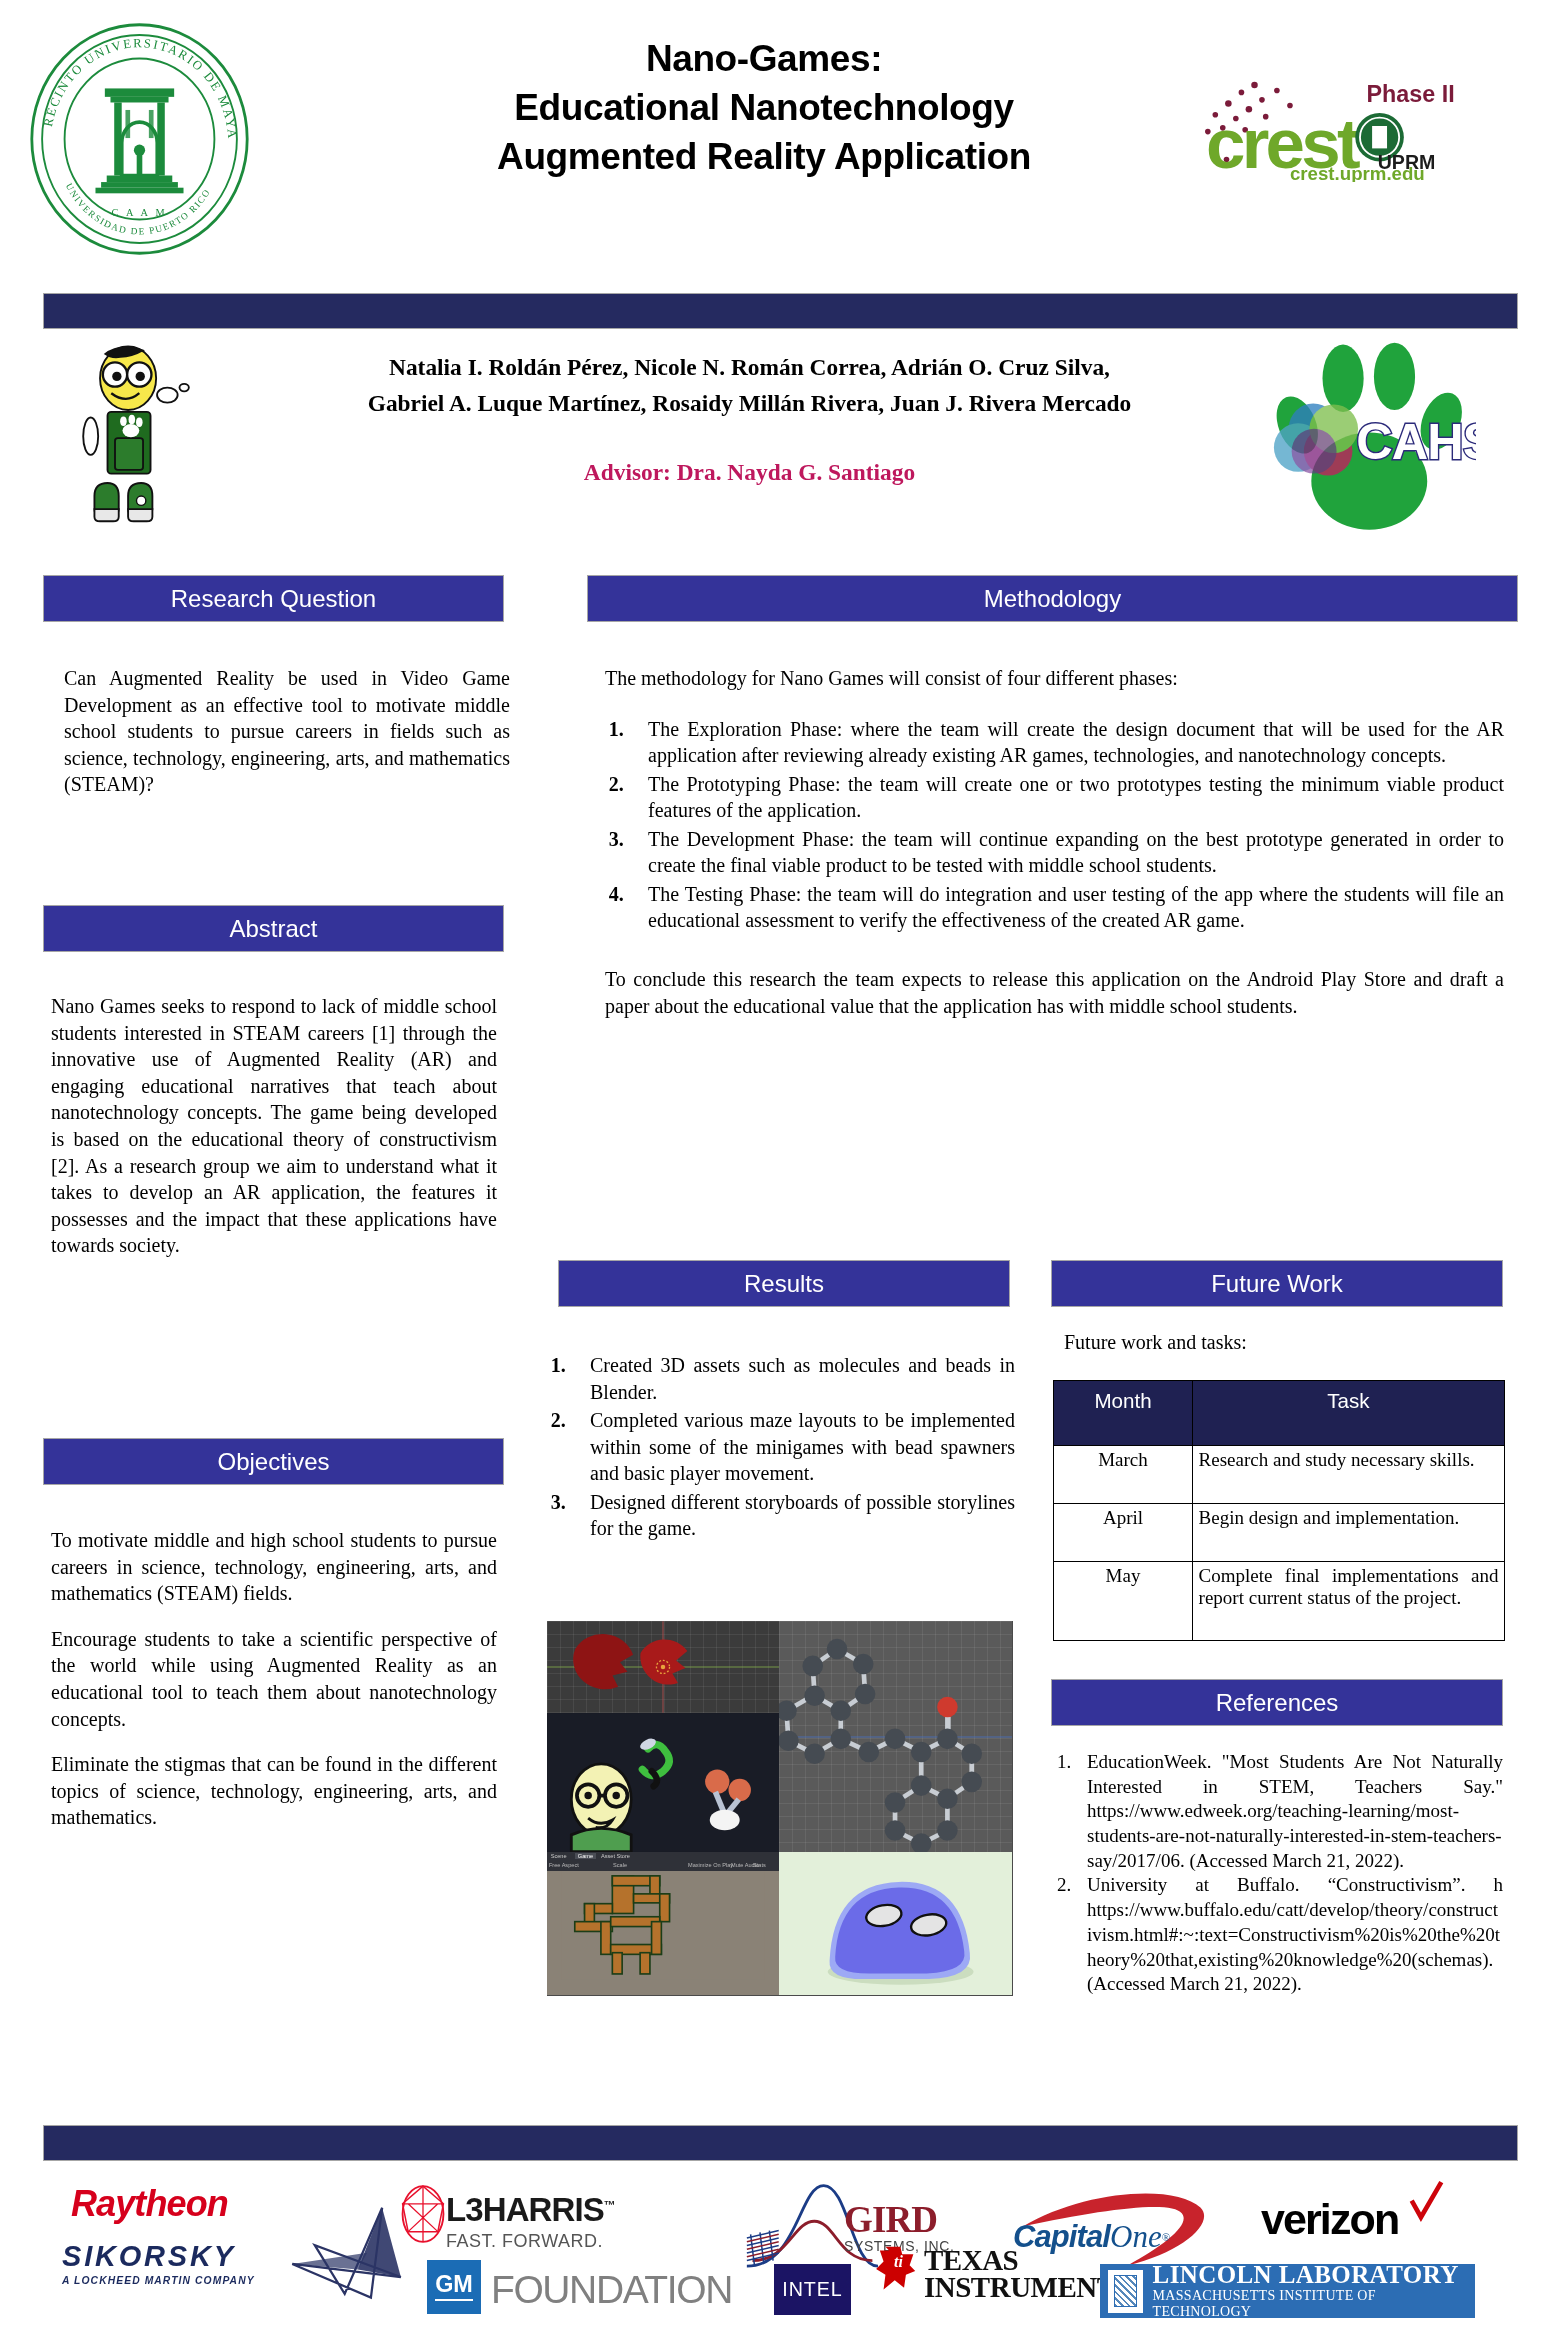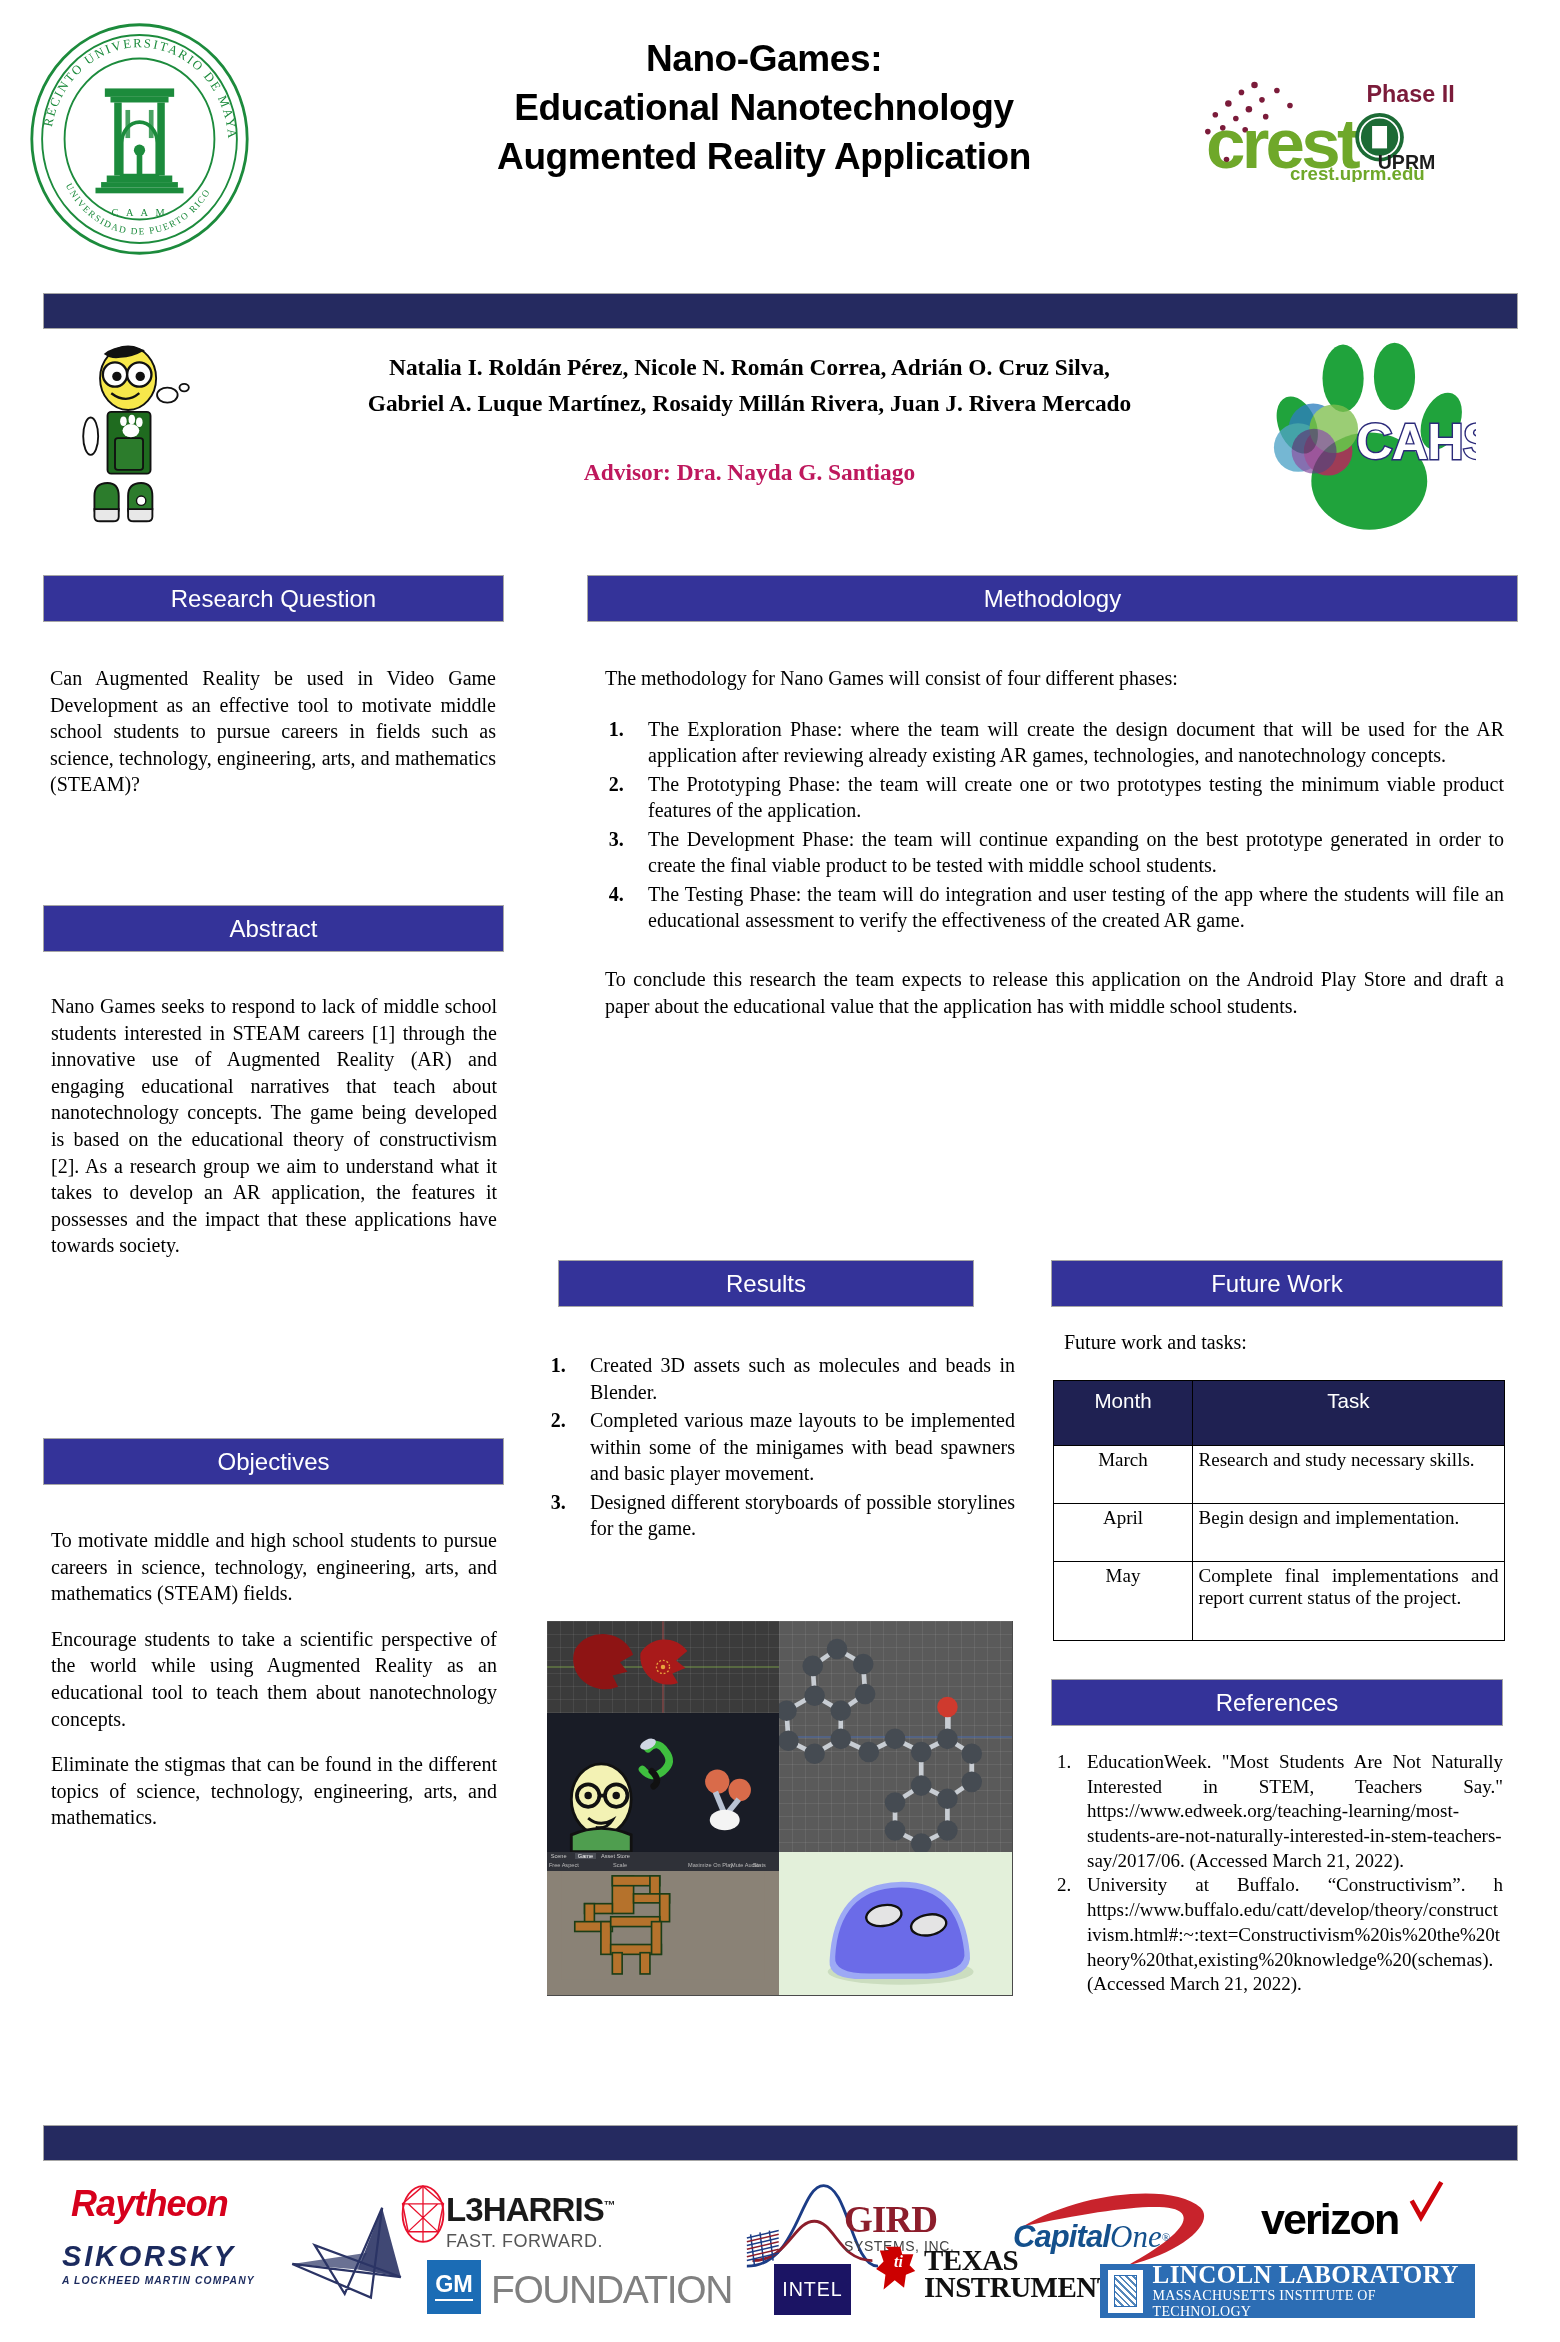--- a/index.html
+++ b/index.html
@@ -404,21 +404,21 @@
       <circle cx="62" cy="120" r="26" fill="#C2205E"></circle>
       <circle cx="68" cy="96" r="26" fill="#7FBF4F"></circle>
       <circle cx="47" cy="120" r="24" fill="#6B2A8C" opacity=".75"></circle>
     </g>
     <text x="92" y="128" font-family="&quot;Liberation Sans&quot;, sans-serif" font-weight="bold" font-size="54" fill="#ffffff" stroke="#2B2A7A" stroke-width="3" paint-order="stroke" letter-spacing="-1">CAHSI</text>
   </svg>
 
   <div class="sec-head" style="left:43px; top:575px; width:461px;">
     <span>Research Question</span>
   </div>
-  <div class="body-text" style="left:50px; top:665px; width:446px;">Can Augmented Reality be used in Video Game Development as an effective tool to motivate middle school students to pursue careers in fields such as science, technology, engineering, arts, and mathematics (STEAM)?</div>
+  <div class="body-text" style="left:64px; top:665px; width:446px;">Can Augmented Reality be used in Video Game Development as an effective tool to motivate middle school students to pursue careers in fields such as science, technology, engineering, arts, and mathematics (STEAM)?</div>
 
   <div class="sec-head" style="left:43px; top:905px; width:461px;">
     <span>Abstract</span>
   </div>
   <div class="body-text" style="left:51px; top:993px; width:446px;">Nano Games seeks to respond to lack of middle school students interested in STEAM careers [1] through the innovative use of Augmented Reality (AR) and engaging educational narratives that teach about nanotechnology concepts. The game being developed is based on the educational theory of constructivism [2]. As a research group we aim to understand what it takes to develop an AR application, the features it possesses and the impact that these applications have towards society.</div>
 
   <div class="sec-head" style="left:43px; top:1438px; width:461px;">
     <span>Objectives</span>
   </div>
   <div class="body-text" style="left:51px; top:1527px; width:446px;">
@@ -434,21 +434,21 @@
     <p style="margin-bottom:24px;">The methodology for Nano Games will consist of four different phases:</p>
     <ol class="num-list">
       <li>The Exploration Phase: where the team will create the design document that will be used for the AR application after reviewing already existing AR games, technologies, and nanotechnology concepts.</li>
       <li>The Prototyping Phase: the team will create one or two prototypes testing the minimum viable product features of the application.</li>
       <li>The Development Phase: the team will continue expanding on the best prototype generated in order to create the final viable product to be tested with middle school students.</li>
       <li>The Testing Phase: the team will do integration and user testing of the app where the students will file an educational assessment to verify the effectiveness of the created AR game.</li>
     </ol>
     <p style="margin-top:32px;">To conclude this research the team expects to release this application on the Android Play Store and draft a paper about the educational value that the application has with middle school students.</p>
   </div>
 
-  <div class="sec-head" style="left:558px; top:1260px; width:416px;">
+  <div class="sec-head" style="left:558px; top:1260px; width:452px;">
     <span>Results</span>
   </div>
   <div class="body-text" style="left:547px; top:1352px; width:468px;">
     <ol class="num-list">
       <li>Created 3D assets such as molecules and beads in Blender.</li>
       <li>Completed various maze layouts to be implemented within some of the minigames with bead spawners and basic player movement.</li>
       <li>Designed different storyboards of possible storylines for the game.</li>
     </ol>
   </div>
 

